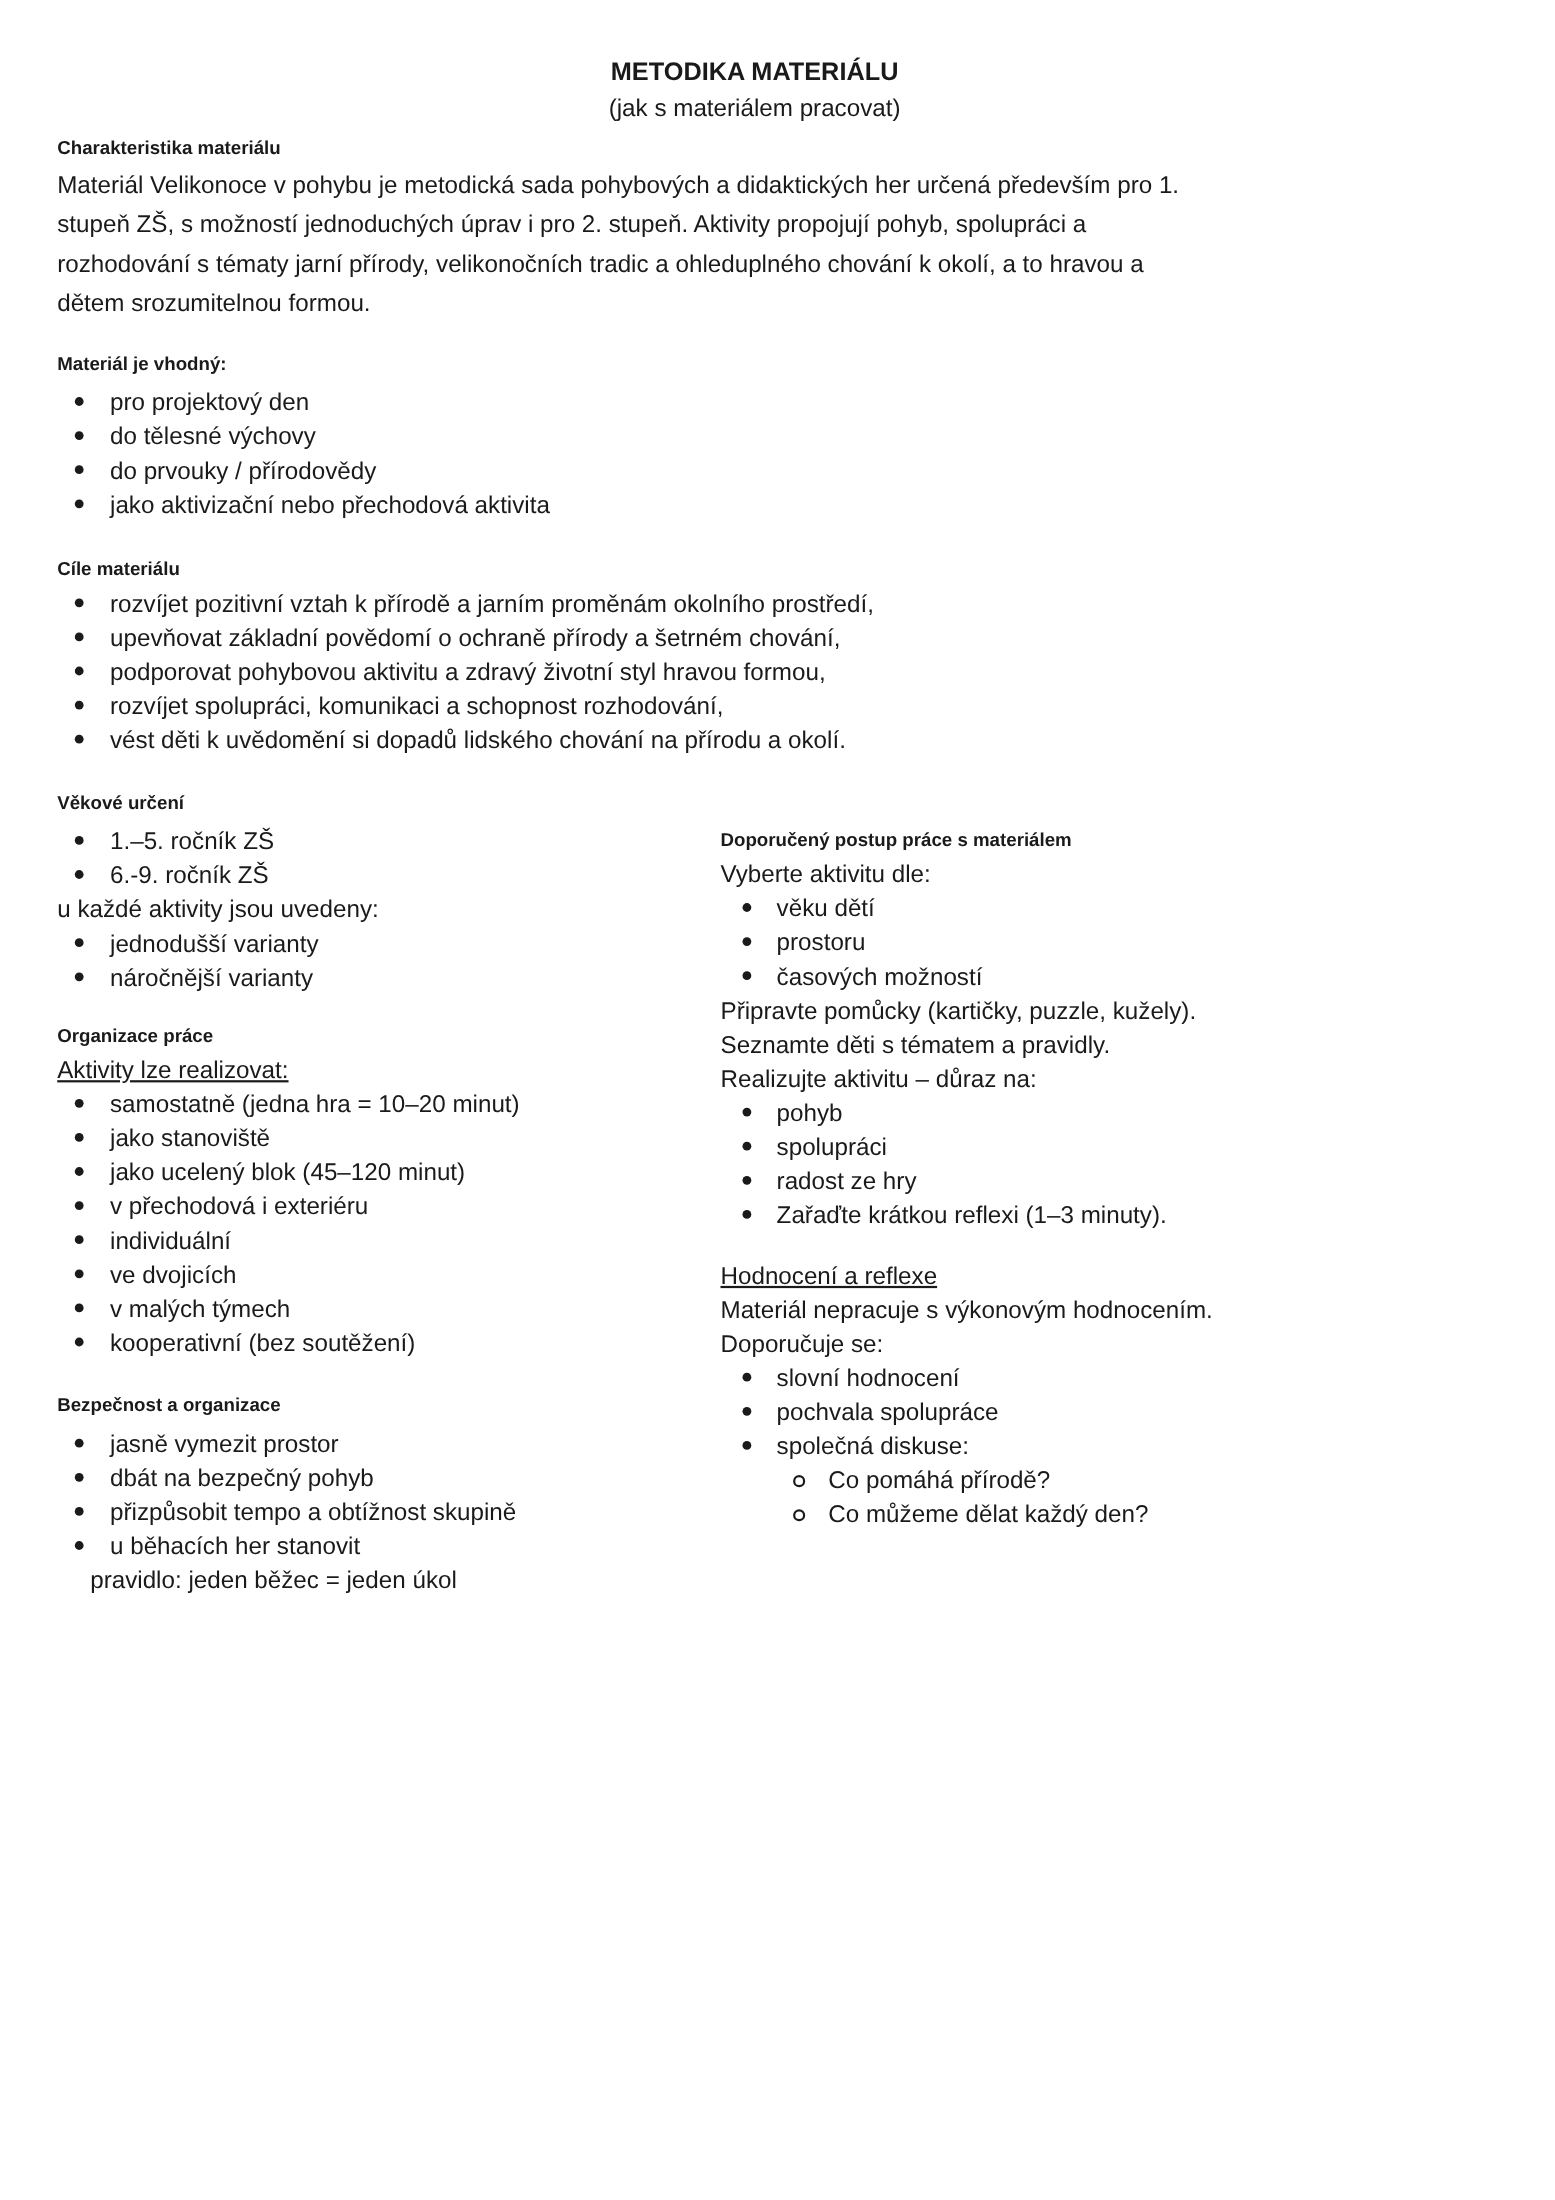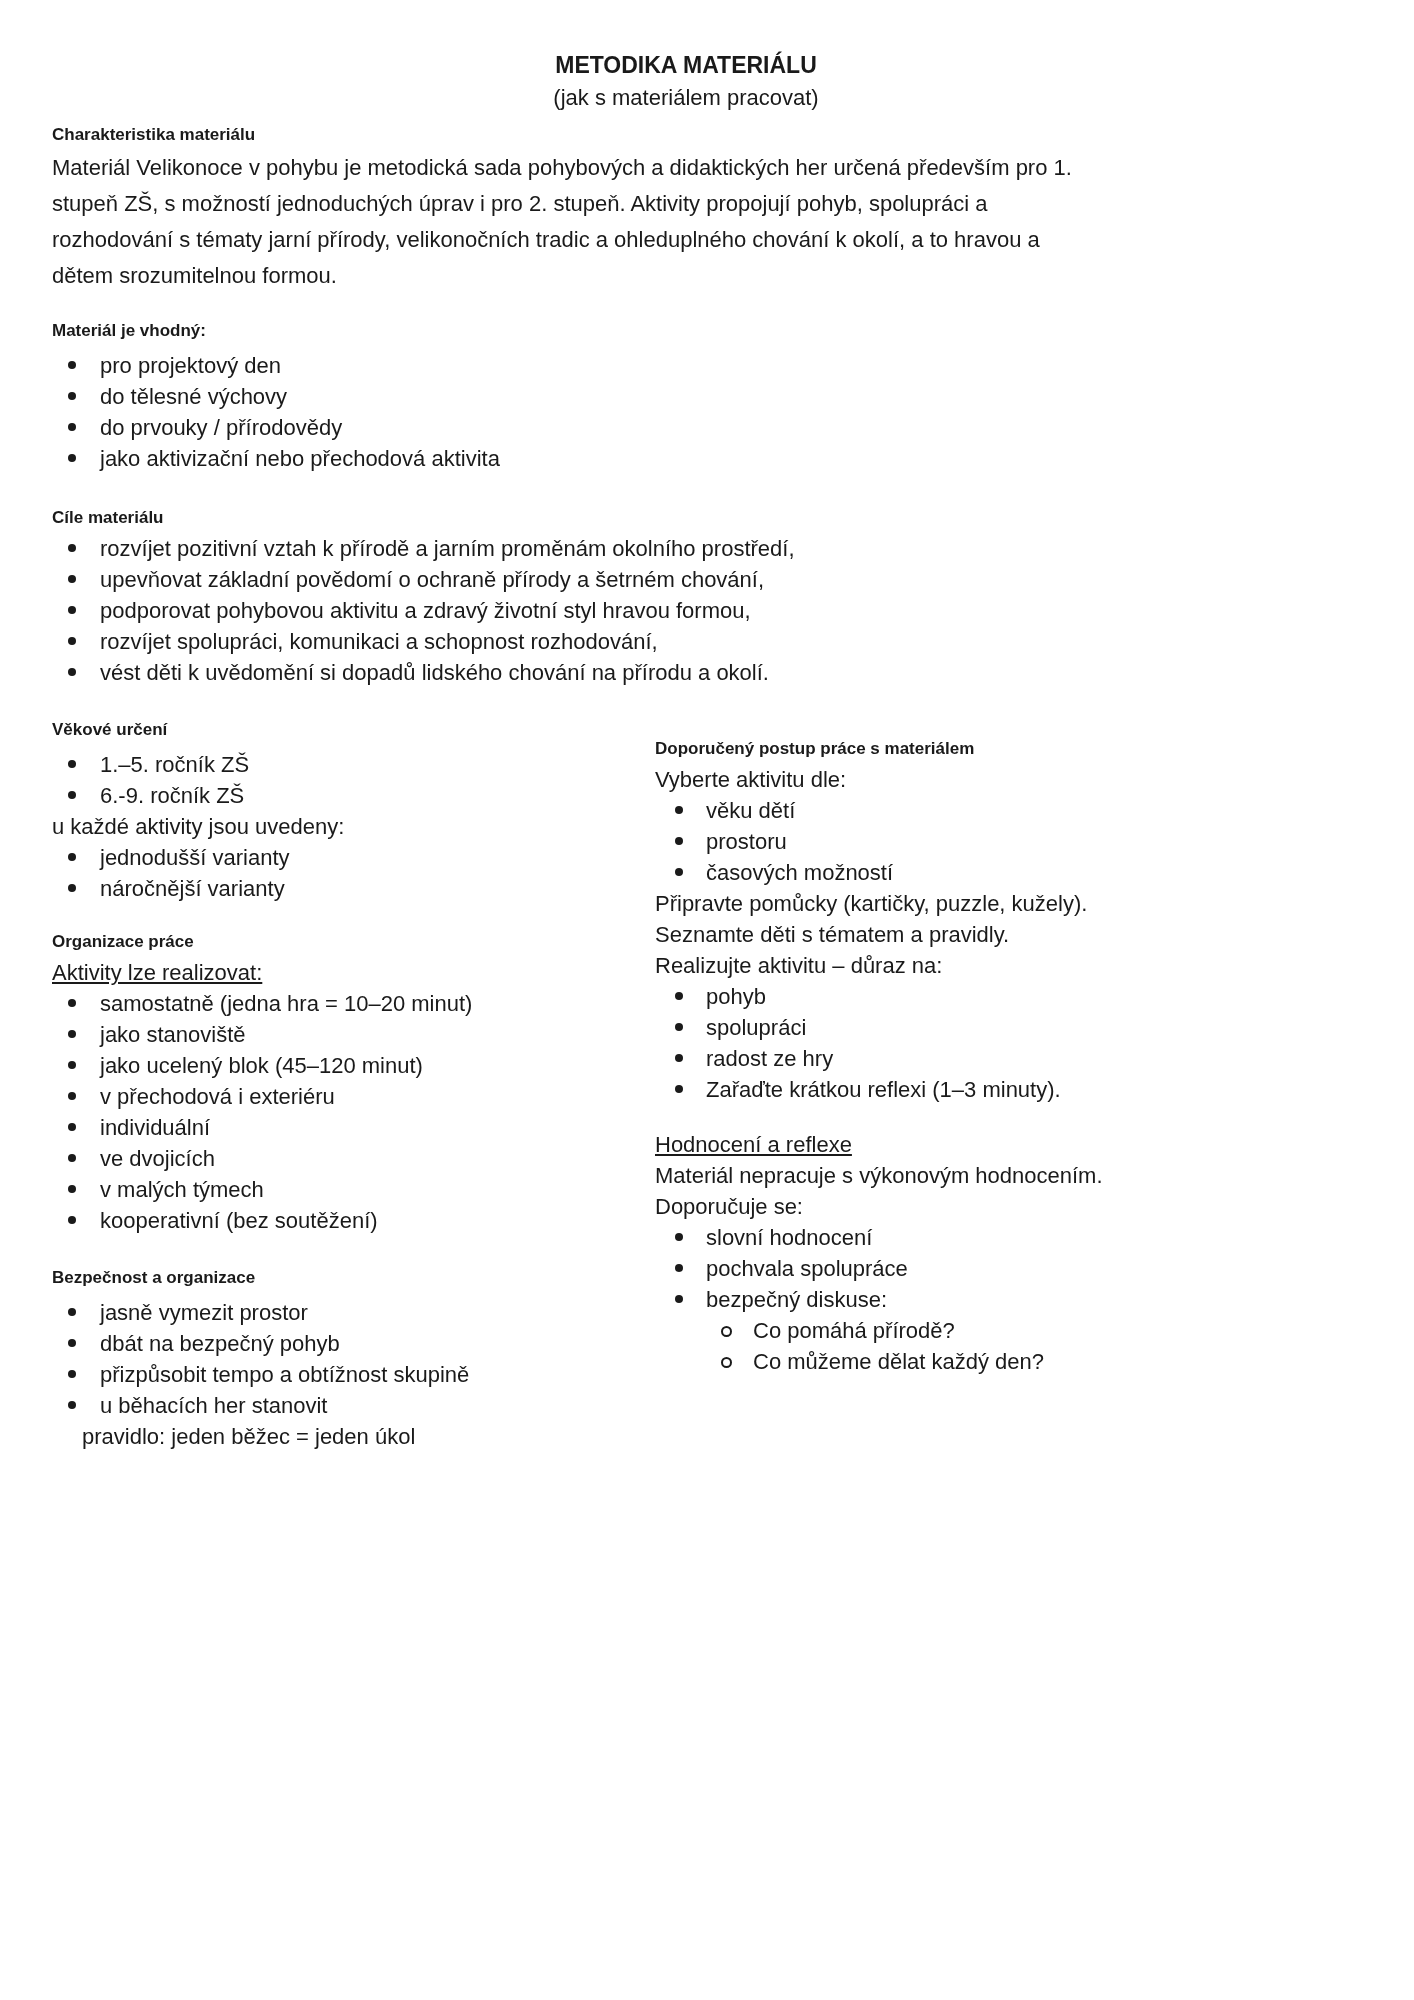--- a/index.html
+++ b/index.html
@@ -30,21 +30,21 @@
     font-weight: 700;
     line-height: 31px;
     margin: 28px 0 0 0;
   }
   .h-charakteristika { margin-top: 6px; margin-bottom: 0; }
   .h-vhodny { margin-top: 21px; margin-bottom: 4px; }
   .h-cile { margin-top: 28px; margin-bottom: 0; }
   .h-vekove { margin-top: 0; margin-bottom: 4px; }
   .h-organizace { margin-top: 22px; margin-bottom: 0; }
   .h-bezpecnost { margin-top: 26px; margin-bottom: 4px; }
-  .h-postup { margin-top: 19px; margin-bottom: 0; }
+  .h-postup { margin-top: 34px; margin-bottom: 0; }
   .body-par {
     margin: 0;
     max-width: 1050px;
     line-height: 36px;
   }
   .line { line-height: 31px; }
   .underline { text-decoration: underline; }
   .u-hodnoceni { margin-top: 24px; }
   ul { margin: 0; padding: 0; list-style: none; }
   li {
@@ -162,21 +162,21 @@
         <li>radost ze hry</li>
         <li>Zařaďte krátkou reflexi (1–3 minuty).</li>
       </ul>
 
       <div class="line underline u-hodnoceni">Hodnocení a reflexe</div>
       <div class="line">Materiál nepracuje s výkonovým hodnocením.</div>
       <div class="line">Doporučuje se:</div>
       <ul>
         <li>slovní hodnocení</li>
         <li>pochvala spolupráce</li>
-        <li>bezpečný diskuse:</li>
+        <li>společná diskuse:</li>
       </ul>
       <ul class="sub">
         <li>Co pomáhá přírodě?</li>
         <li>Co můžeme dělat každý den?</li>
       </ul>
     </div>
 
   </div>
 </div>
 

